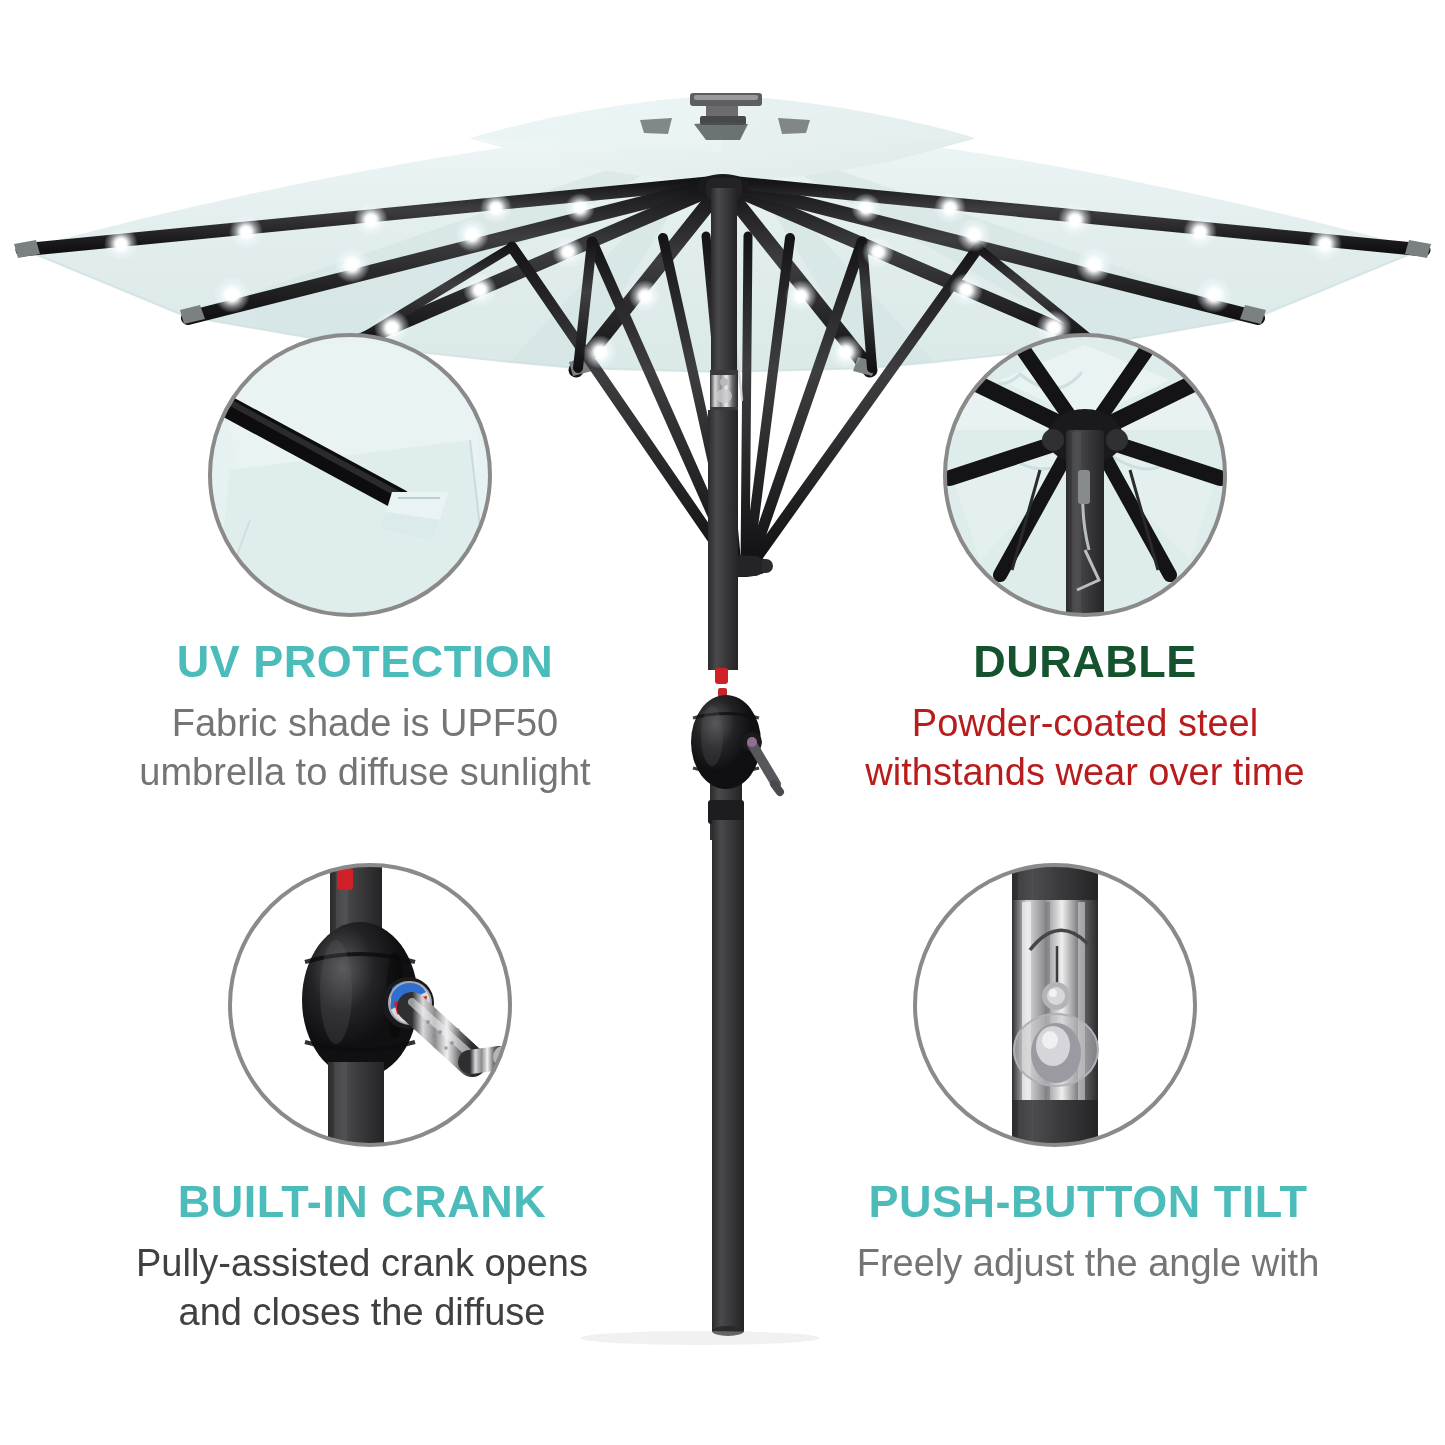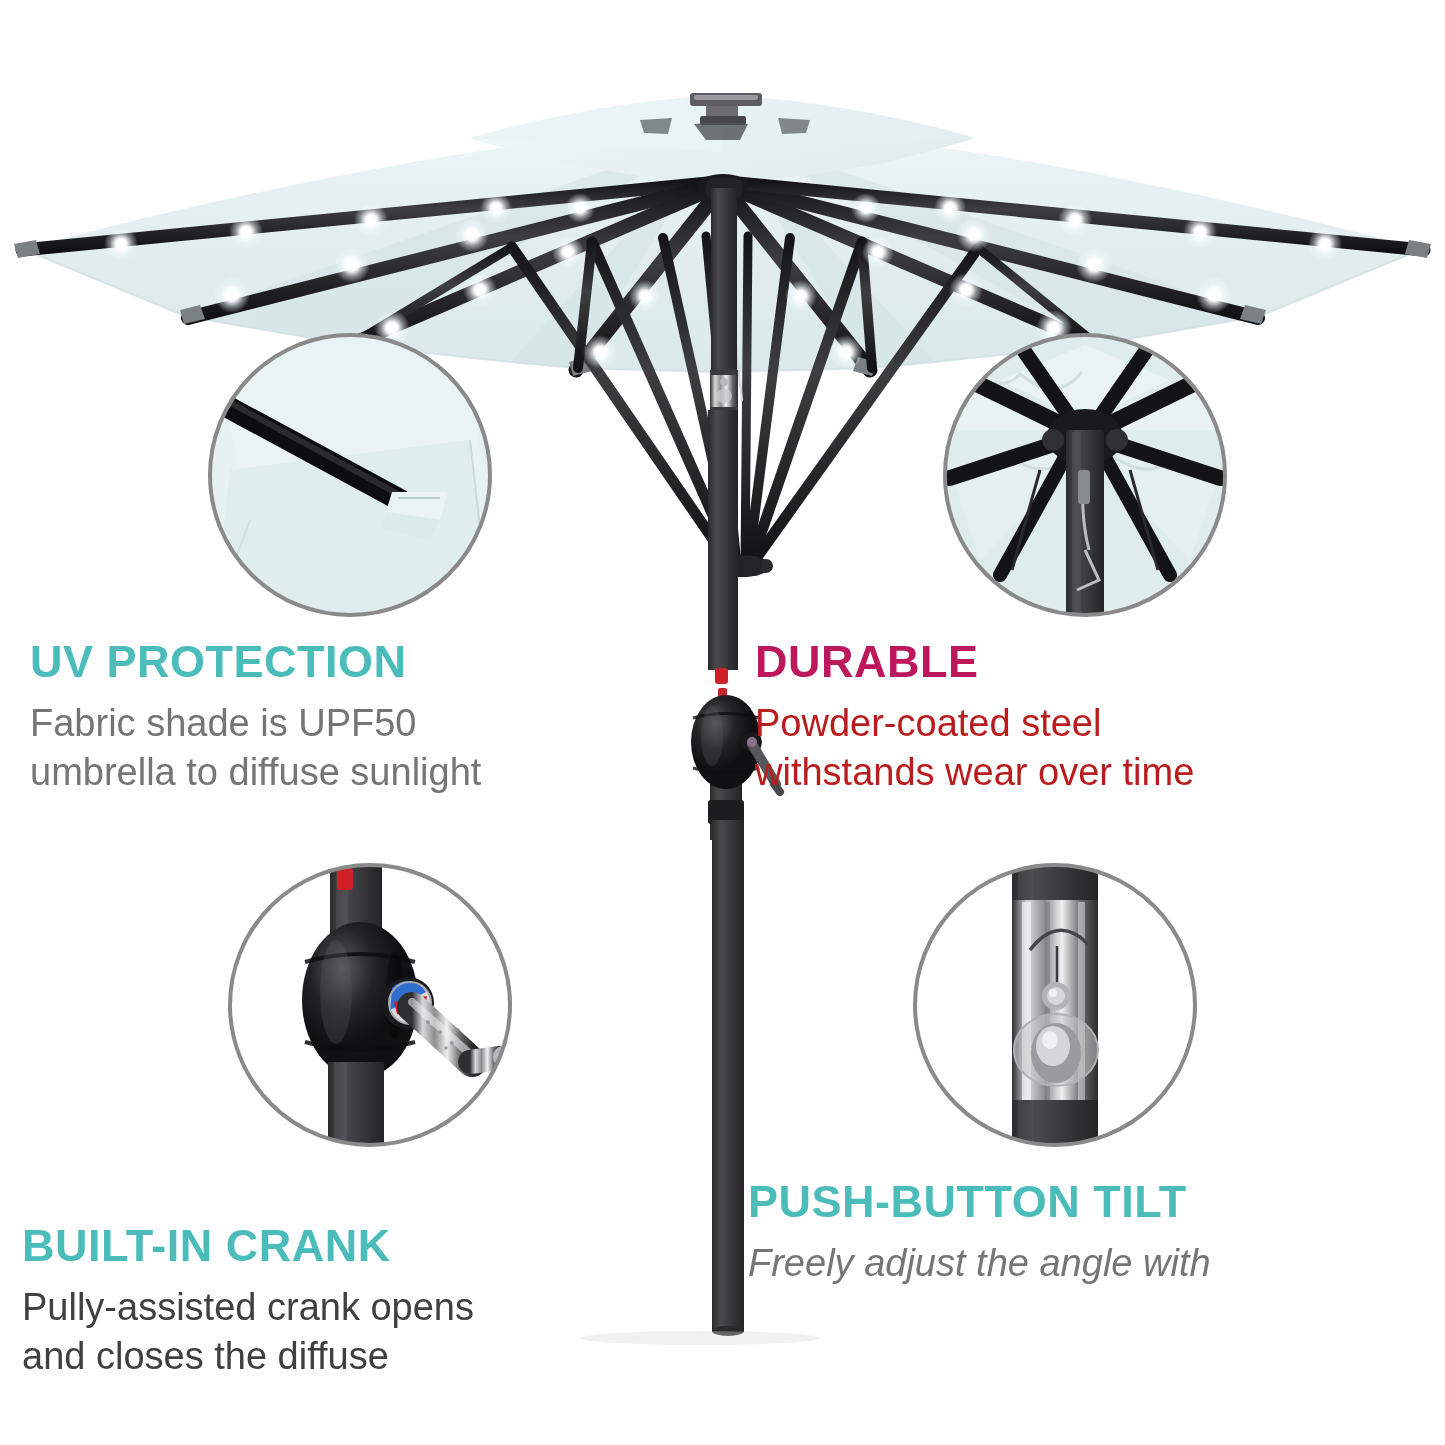--- a/index.html
+++ b/index.html
@@ -7,21 +7,21 @@
     width:1445px;height:1445px;
     background:#ffffff;
     font-family:"Liberation Sans", sans-serif;
     overflow:hidden;
     position:relative;
   }
   .stage{position:absolute;inset:0;}
   .art{position:absolute;left:0;top:0;width:1445px;height:1445px;}
 
   
-  .feature{position:absolute;}
+  .feature{position:absolute;text-align:center;}
   .feature .title{
     font-weight:bold;
     font-size:45px;
     letter-spacing:0.5px;
     line-height:1.05;
     margin:0 0 14px 0;
     white-space:nowrap;
   }
   .feature .desc{
     font-size:38px;
@@ -462,35 +462,35 @@
 
   <div class="feature" id="f-uv">
     <h2 class="title" style="color: rgb(76, 188, 187);">UV PROTECTION</h2>
     <p class="desc" style="color: rgb(117, 117, 117);">
       <span>Fabric shade is UPF50</span>
       <span>umbrella to diffuse sunlight</span>
     </p>
   </div>
 
   <div class="feature" id="f-dur">
-    <h2 class="title" style="color: #be185d;">DURABLE</h2>
+    <h2 class="title" style="color: #14532d;">DURABLE</h2>
     <p class="desc" style="color: #b91c1c;">
       <span>Powder-coated steel</span>
       <span>withstands wear over time</span>
     </p>
   </div>
 
   <div class="feature" id="f-crank">
-    <h2 class="title" style="color: rgb(76, 188, 187); margin-top: 44px;">BUILT-IN CRANK</h2>
+    <h2 class="title" style="color: rgb(76, 188, 187);">BUILT-IN CRANK</h2>
     <p class="desc" style="color: #404040;">
       <span>Pully-assisted crank opens</span>
       <span>and closes the diffuse</span>
     </p>
   </div>
 
   <div class="feature" id="f-tilt">
     <h2 class="title" style="color: rgb(76, 188, 187);">PUSH-BUTTON TILT</h2>
-    <p class="desc" style="color: rgb(117, 117, 117); font-style: italic;">
+    <p class="desc" style="color: rgb(117, 117, 117);">
       <span>Freely adjust the angle with</span>
     </p>
   </div>
 
 </div>
 
 </body></html>

